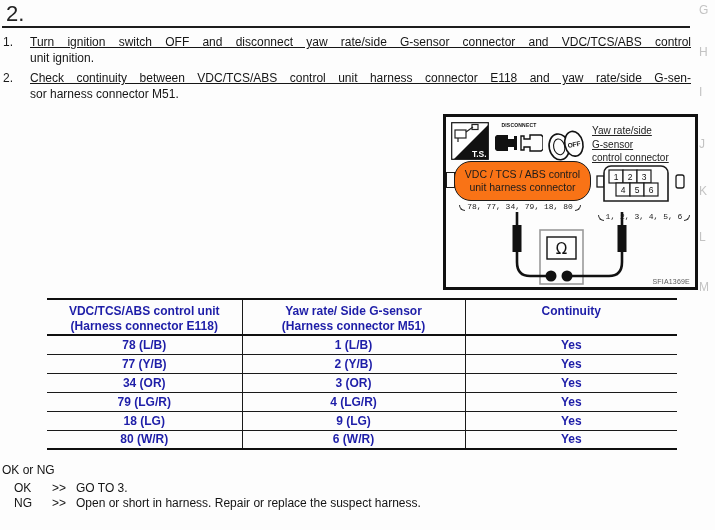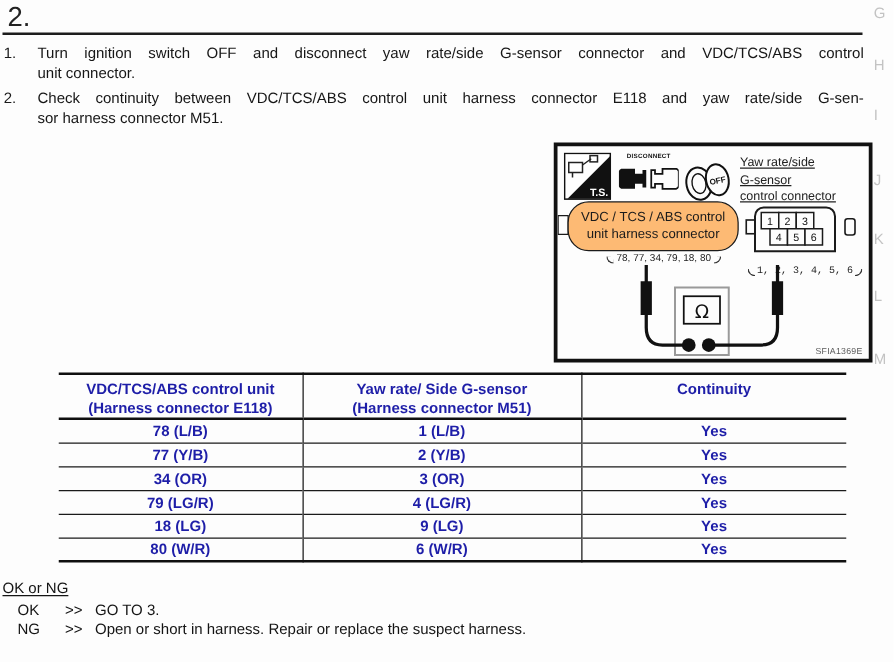--- a/index.html
+++ b/index.html
@@ -12,72 +12,72 @@
   
   .title-num { position:absolute; left:6px; top:1px; font-size:22px; font-weight:400; color:#222; }
   .title-text { position:absolute; left:33px; top:9px; font-size:13px; font-weight:700; letter-spacing:.2px; color:#111; }
   .title-rule { position:absolute; left:2px; top:26px; width:688px; height:2px; background:#1d1d1d; }
 
   
   .steps { position:absolute; left:0; top:35px; width:691px; }
   .step { display:flex; margin-bottom:5px; }
   .step-num { width:30px; padding-left:3px; font-size:12px; line-height:15.5px; }
   .step-body { flex:1; font-size:12px; line-height:15.5px; color:#161616; }
-  .just { text-align:justify; text-align-last:justify; }
+  .just { text-align:justify; text-align-last:justify;text-decoration:underline; }
 
   
   .figure { position:absolute; left:443px; top:114px; width:255px; height:176px; border:3px solid #111; background:#fdfdfd; }
   .fig-abs { position:absolute; }
   .yaw-label { left:146px; top:7px; width:102px; font-size:10px; line-height:13.5px; color:#222;text-decoration:underline; }
   .disc-wrap { left:47px; top:5px; width:52px; text-align:center; }
   .disc-text { font-size:5px; font-weight:700; letter-spacing:.2px; color:#111; }
   .left-conn { left:8px; top:44px; width:137px; height:40px; border:1.5px solid #1b1b1b; border-radius:17px;
-               display:flex; flex-direction:column; justify-content:center; align-items:center; background:#fdba74; z-index:2; }
+               display:flex; flex-direction:column; justify-content:center; align-items:center; background:#f97316; z-index:2; }
   .left-conn div { font-size:10.5px; line-height:13px; color:#1b1b1b; white-space:nowrap; }
   .left-conn-tab { left:0px; top:55px; width:9px; height:16px; border:1.5px solid #1b1b1b; background:#fdfdfd; z-index:1; }
   .pins-label { font-size:8px; color:#222; display:flex; align-items:flex-end; justify-content:center; white-space:nowrap; }
   .pins-label .curl-l { display:inline-block; width:6px; height:6px; border-left:1px solid #333; border-bottom:1px solid #333; border-bottom-left-radius:6px; margin-right:2px; }
   .pins-label .curl-r { display:inline-block; width:6px; height:6px; border-right:1px solid #333; border-bottom:1px solid #333; border-bottom-right-radius:6px; margin-left:2px; }
-  .pins-left  { left:17px;  top:85px; width:136px; }
+  .pins-left  { left:6px;  top:85px; width:136px;font-family:Liberation Mono, monospace; }
   .pins-right { left:150px; top:95px; width:96px;font-family:Liberation Mono, monospace; }
   .fig-code { right:5px; bottom:2px; font-size:7px; color:#5a5a5a; letter-spacing:.2px; }
 
   
   .cont-table { position:absolute; left:47px; top:298px; width:630px; border-collapse:collapse;
                 border-top:2px solid #101010; border-bottom:2px solid #101010; table-layout:fixed; }
   .cont-table td { text-align:center; font-weight:700; font-size:12px; }
   .cont-table thead td { height:24px; vertical-align:top; padding-top:4px; line-height:15px; border-bottom:2px solid #101010; }
   .cont-table tbody td { height:19px; }
   .cont-table tbody tr + tr td { border-top:1.2px solid #1a1a1a; }
   .cont-table td + td { border-left:1.2px solid #1a1a1a; }
 
   
   .result { position:absolute; left:2px; top:463px; width:688px; font-size:12px; color:#141414; }
-  .result-head { text-decoration:underline; text-underline-offset:2px; margin-bottom:4px; }
+  .result-head { text-underline-offset:2px; margin-bottom:4px; }
   .result-row { display:flex; line-height:14.5px; }
   .result-label { width:50px; padding-left:12px; }
   .result-arrow { width:24px; }
 
   
   .margin-letter { position:absolute; left:699px; font-size:12px; color:#c3c3c3; font-weight:400; }
 </style>
 </head>
 <body>
 
 <div class="page">
 
   <div class="title-num">2.</div>
   <div class="title-rule"></div>
 
   <div class="steps">
     <div class="step">
       <div class="step-num">1.</div>
       <div class="step-body">
         <div class="just">Turn ignition switch OFF and disconnect yaw rate/side G-sensor connector and VDC/TCS/ABS control</div>
-        <div>unit connector.</div>
+        <div>unit ignition.</div>
       </div>
     </div>
     <div class="step">
       <div class="step-num">2.</div>
       <div class="step-body">
         <div class="just">Check continuity between VDC/TCS/ABS control unit harness connector E118 and yaw rate/side G-sen-</div>
         <div>sor harness connector M51.</div>
       </div>
     </div>
   </div>

